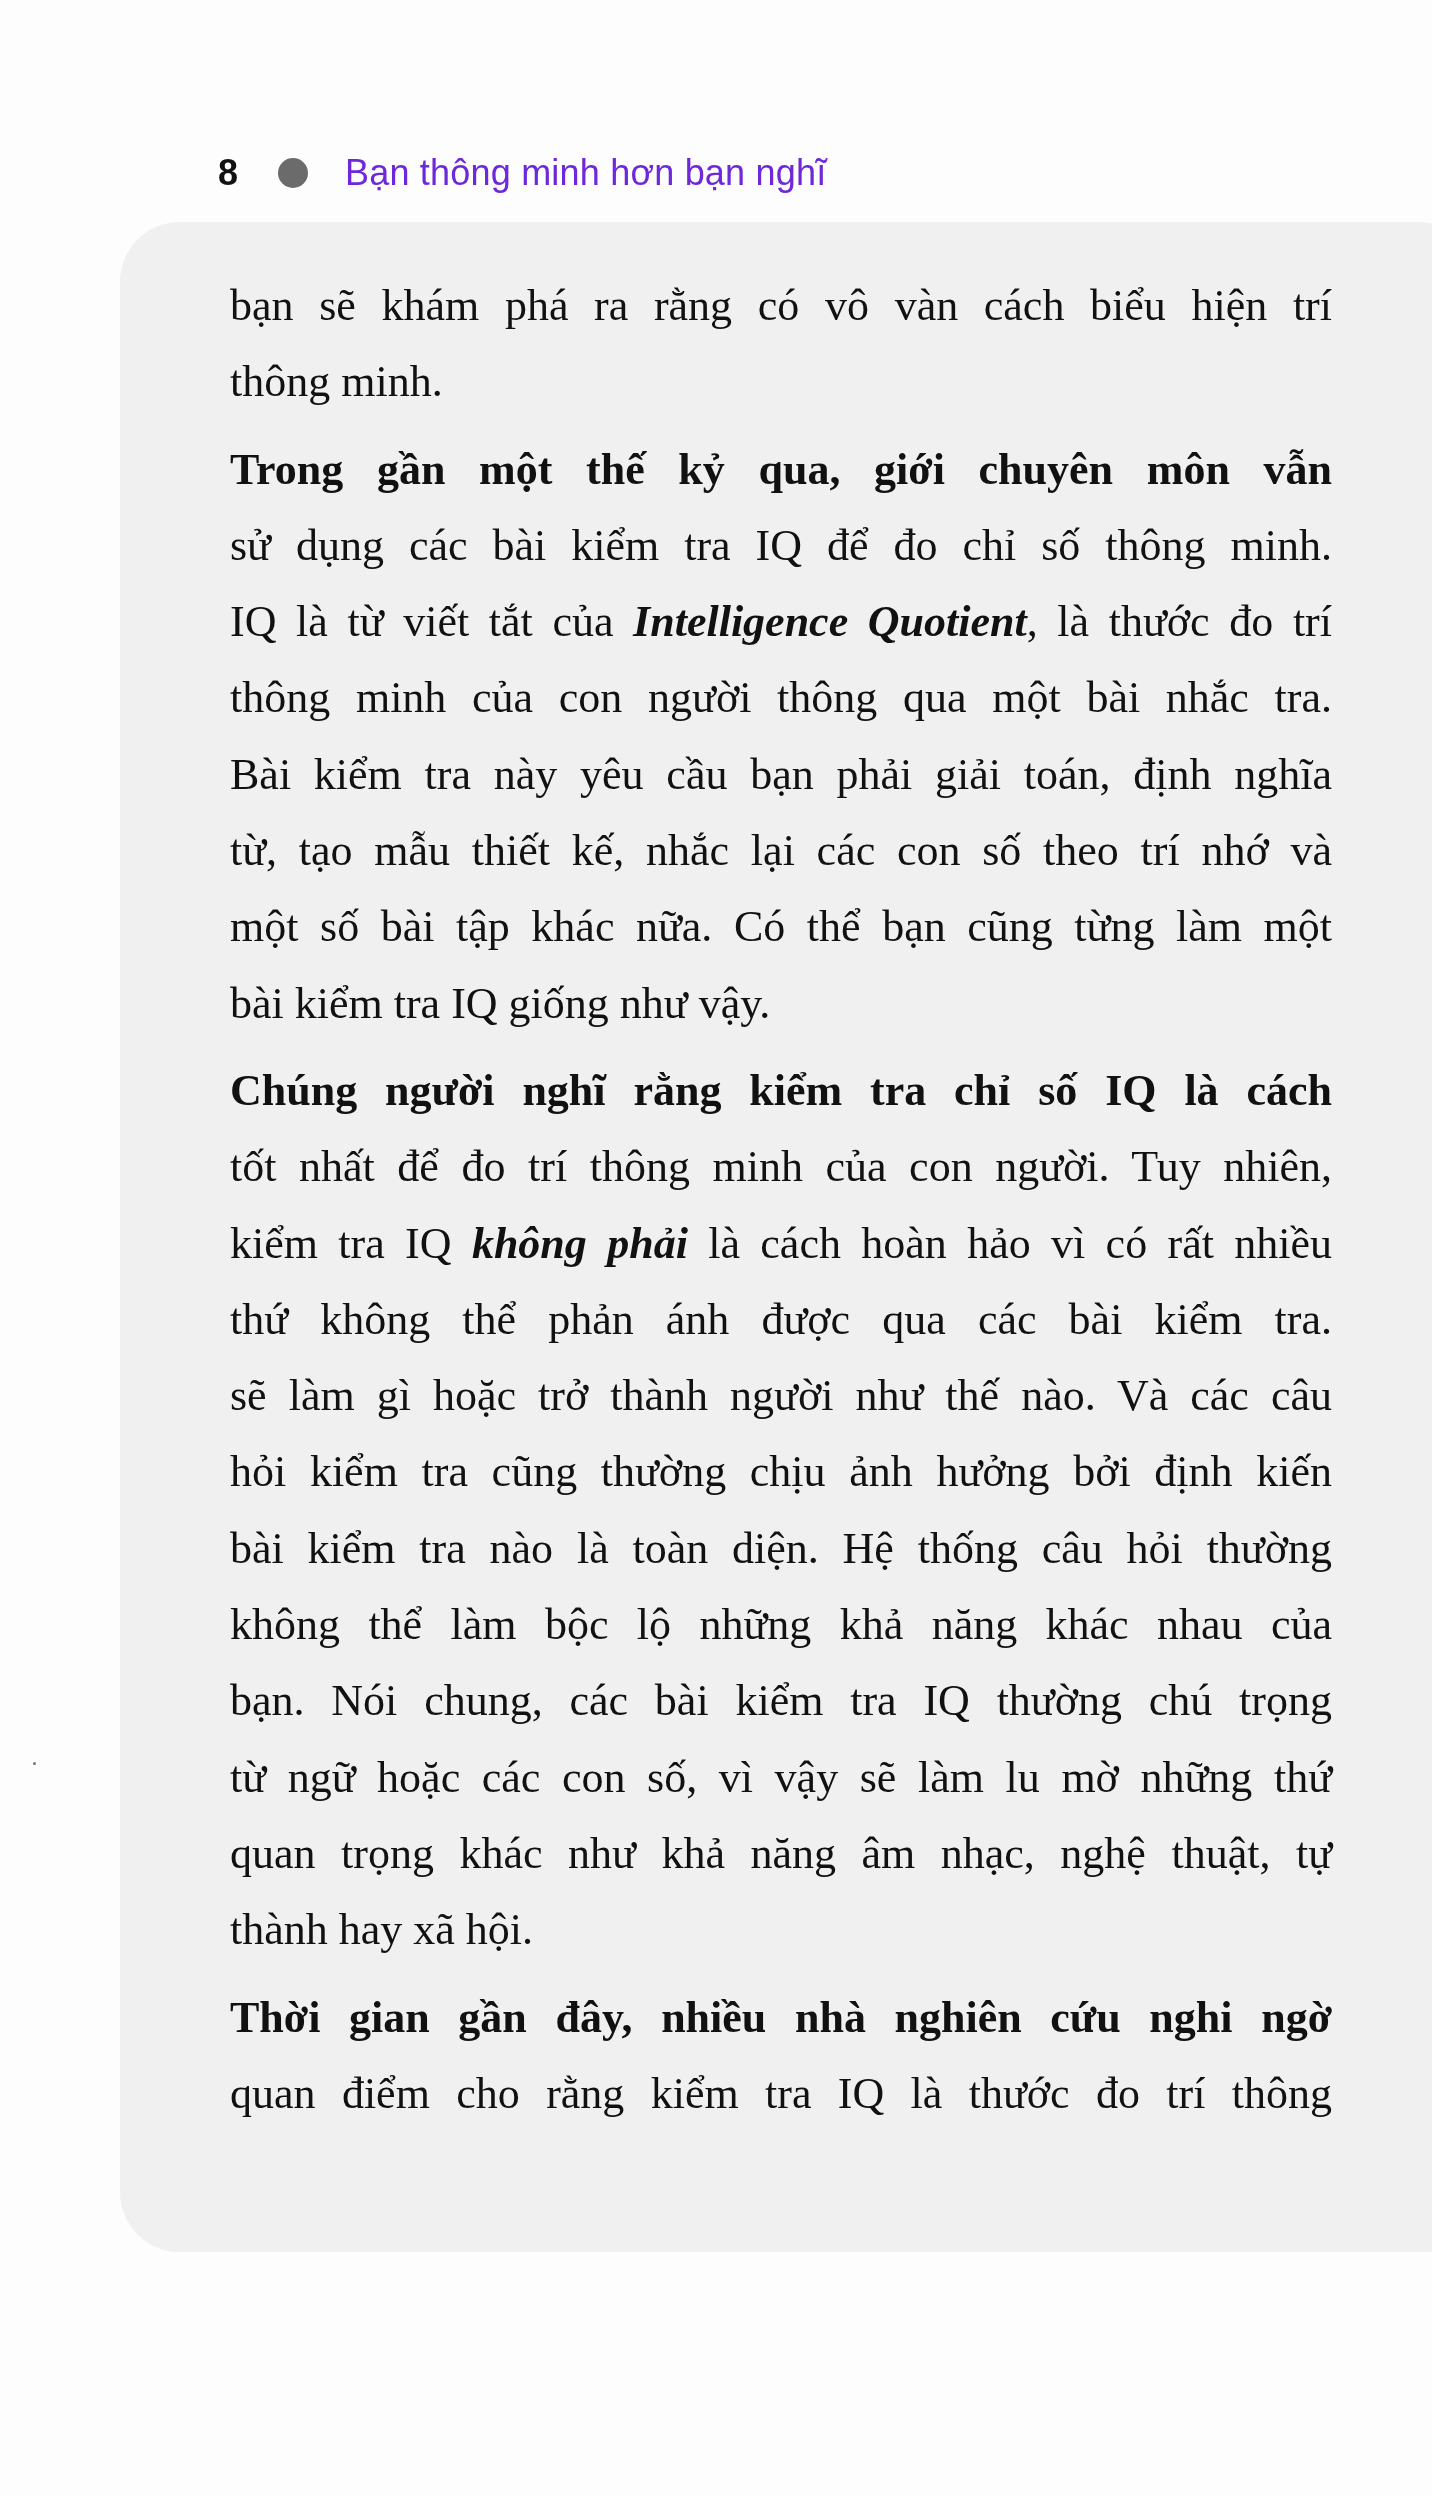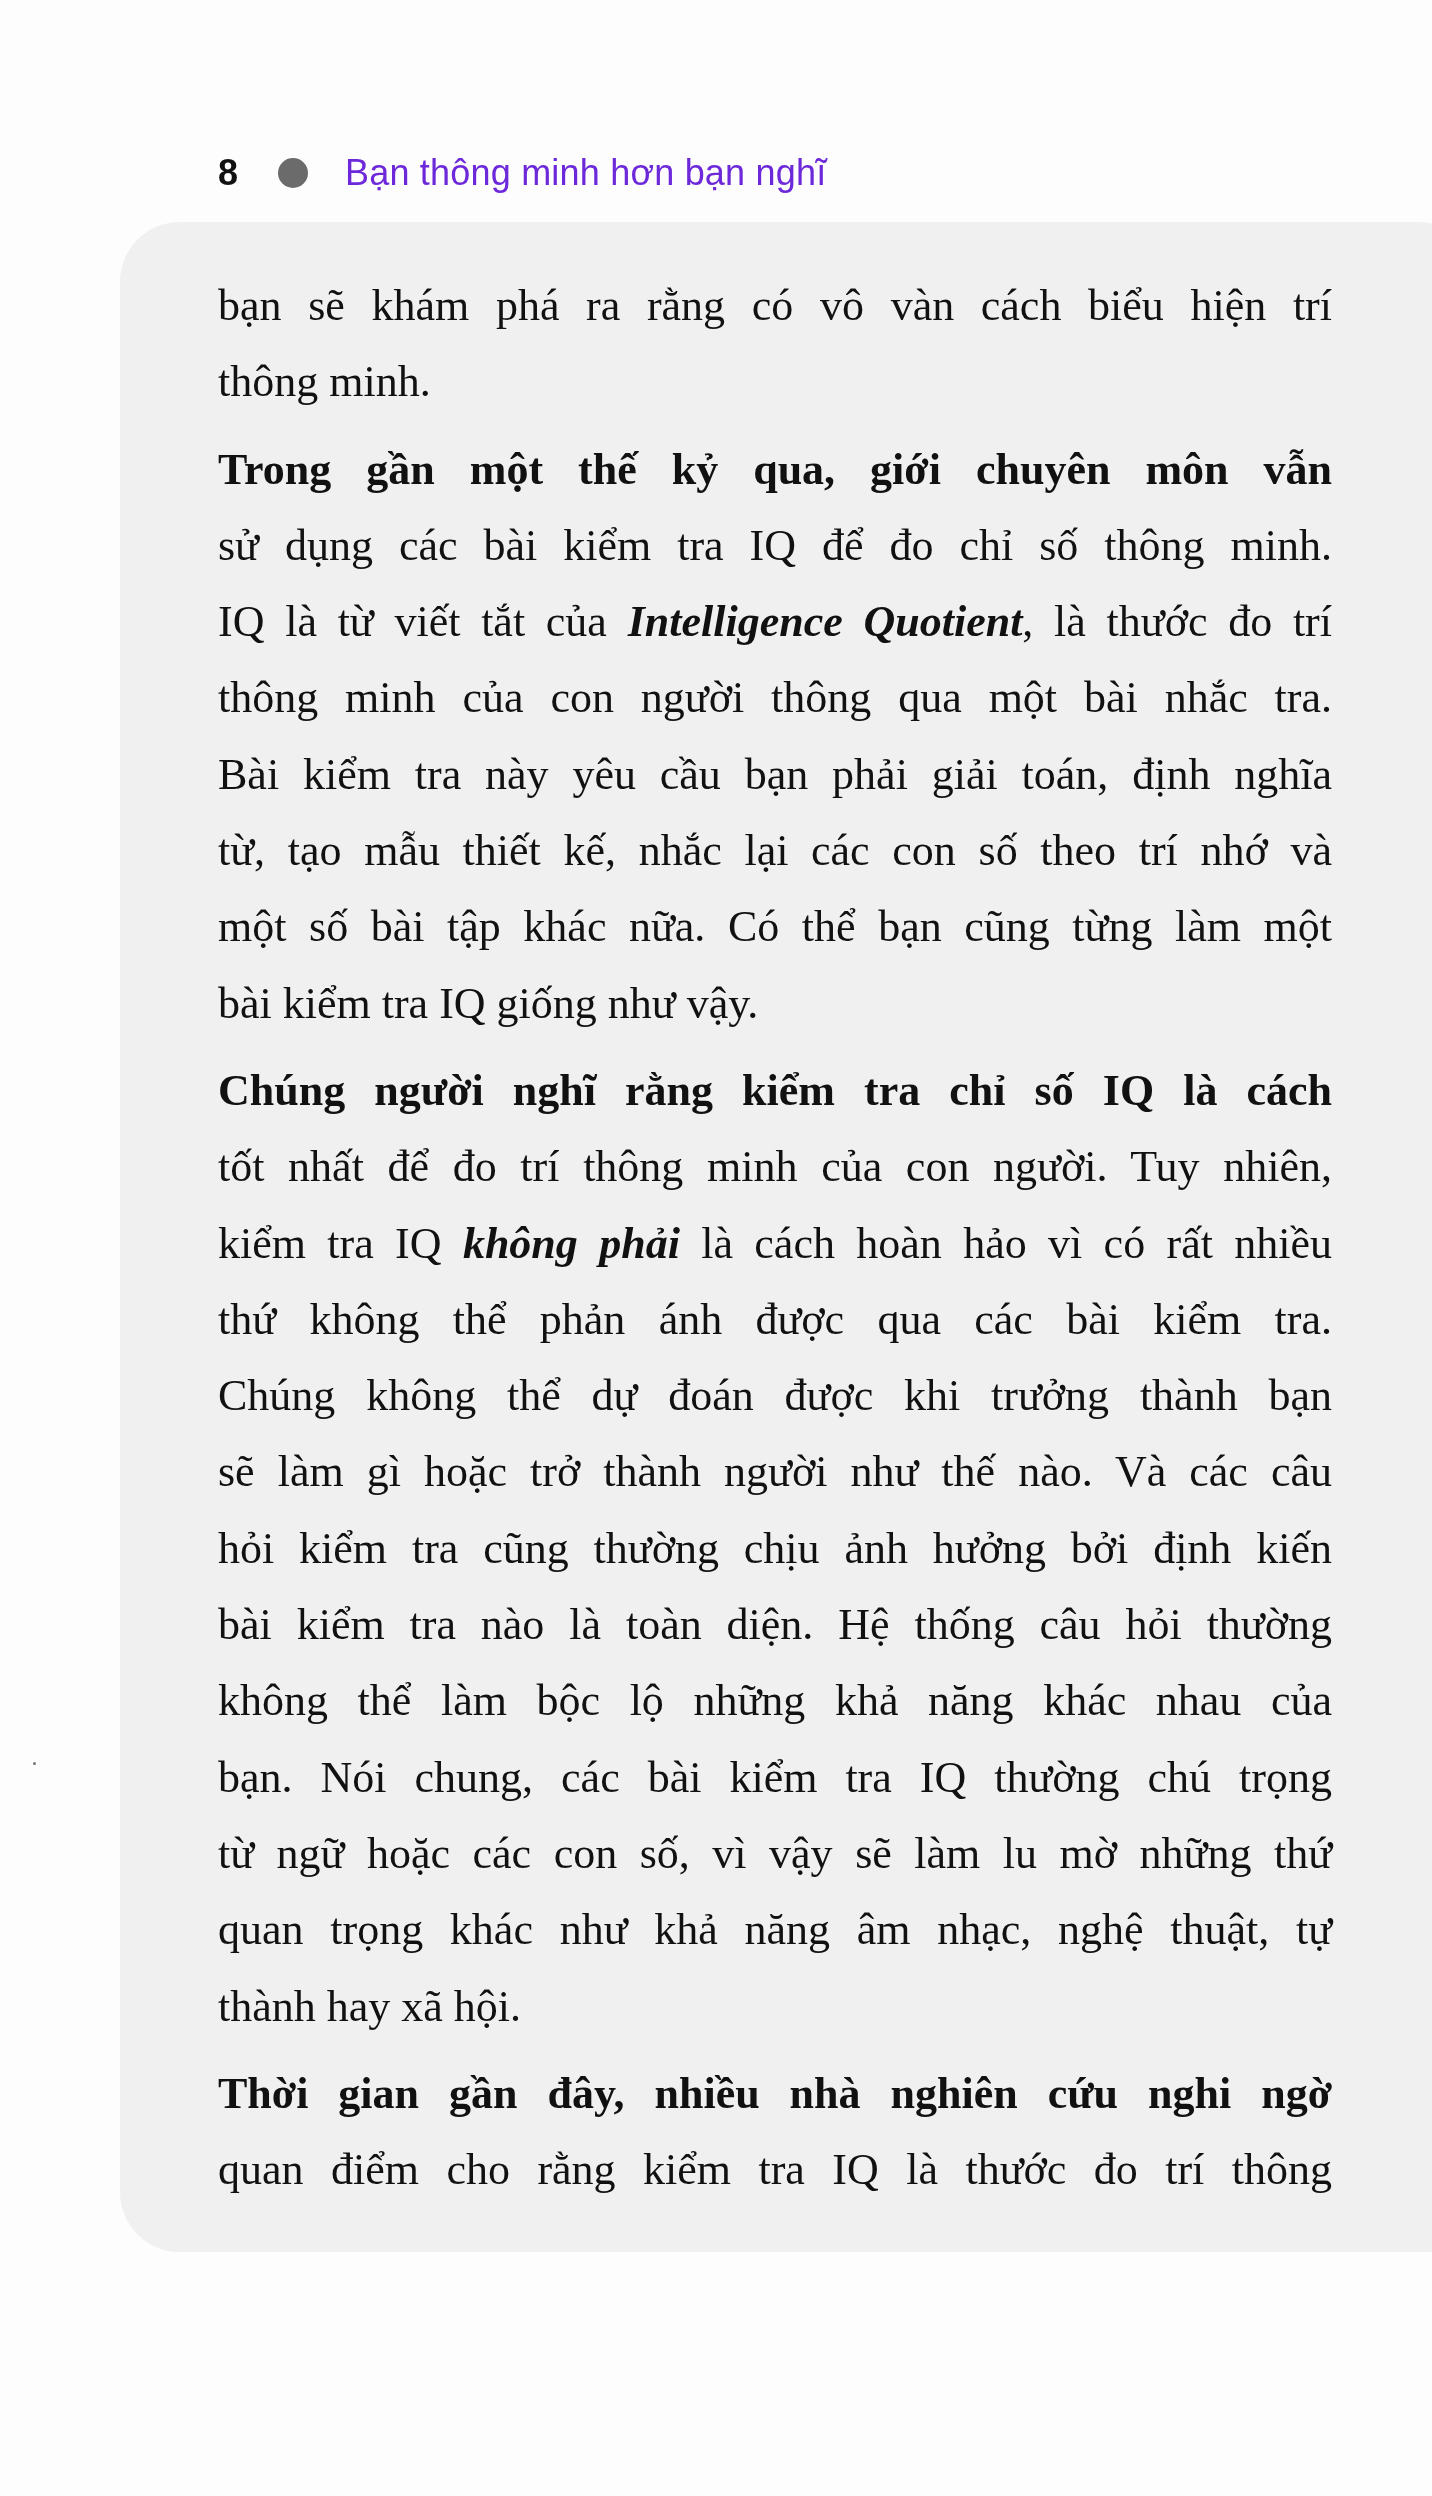--- a/index.html
+++ b/index.html
@@ -55,21 +55,21 @@
   .body-text {
     position: absolute;
     left: 218px;
     top: 268px;
     width: 1114px;
     font-size: 44px;
     line-height: 76.3px;
     text-align: justify;
   }
   .para {
-    margin: 0 0 11px 0;
+    margin: 0 0 11px 12px;
     text-indent: 92px;
   }
   .line {
     display: block;
     text-align: justify;
     text-align-last: justify;
     white-space: nowrap;
   }
   .line.last {
     text-align-last: left;
@@ -119,21 +119,20 @@
     <span class="line">từ, tạo mẫu thiết kế, nhắc lại các con số theo trí nhớ và</span>
     <span class="line">một số bài tập khác nữa. Có thể bạn cũng từng làm một</span>
     <span class="line last">bài kiểm tra IQ giống như vậy.</span>
   </p>
 
   <p class="para">
     <span class="line indent-line">Chúng người nghĩ rằng kiểm tra chỉ số IQ là cách</span>
     <span class="line">tốt nhất để đo trí thông minh của con người. Tuy nhiên,</span>
     <span class="line rich">kiểm tra IQ <em>không phải</em> là cách hoàn hảo vì có rất nhiều</span>
     <span class="line">thứ không thể phản ánh được qua các bài kiểm tra.</span>
-    <span class="line">Chúng không thể dự đoán được khi trưởng thành bạn</span>
     <span class="line">sẽ làm gì hoặc trở thành người như thế nào. Và các câu</span>
     <span class="line">hỏi kiểm tra cũng thường chịu ảnh hưởng bởi định kiến</span>
     <span class="line">bài kiểm tra nào là toàn diện. Hệ thống câu hỏi thường</span>
     <span class="line">không thể làm bộc lộ những khả năng khác nhau của</span>
     <span class="line">bạn. Nói chung, các bài kiểm tra IQ thường chú trọng</span>
     <span class="line">từ ngữ hoặc các con số, vì vậy sẽ làm lu mờ những thứ</span>
     <span class="line">quan trọng khác như khả năng âm nhạc, nghệ thuật, tự</span>
     <span class="line last">thành hay xã hội.</span>
   </p>
 

